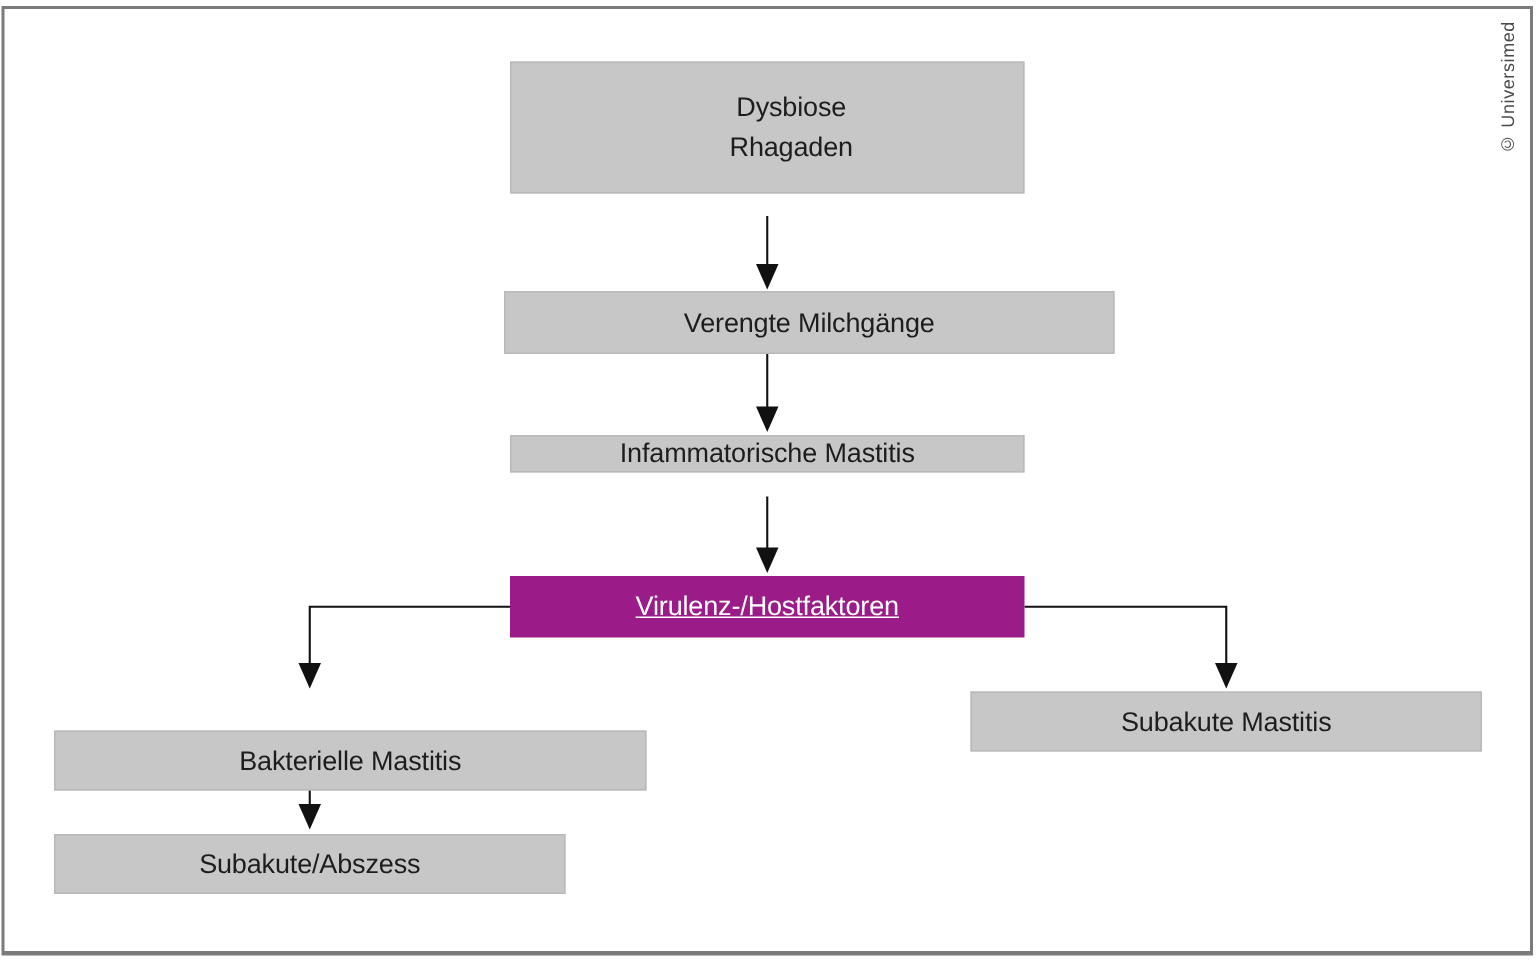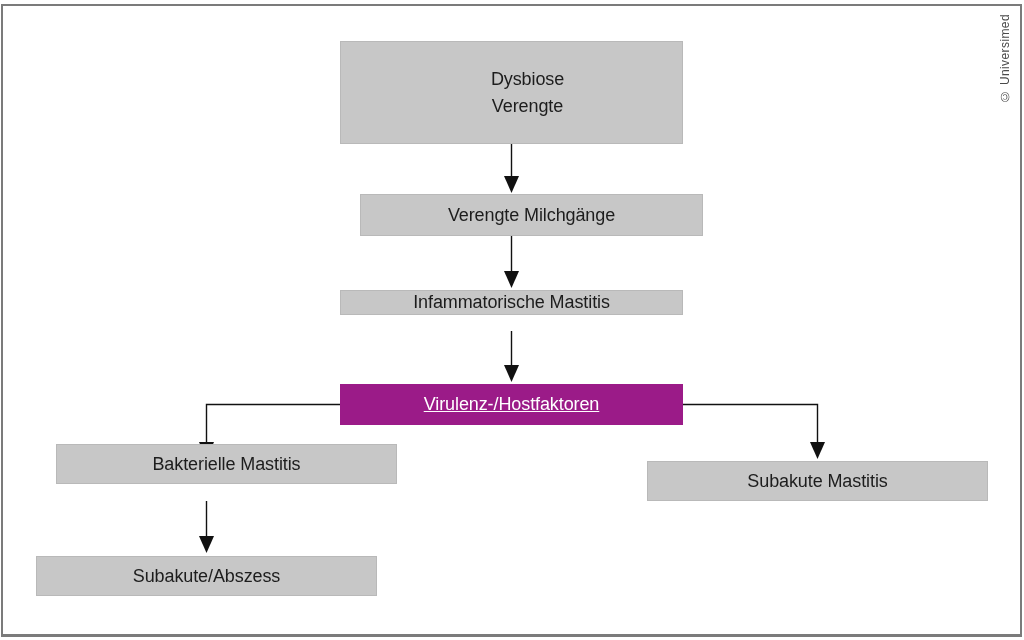--- a/index.html
+++ b/index.html
@@ -46,25 +46,25 @@
   }
   .node.gray {
     background: var(--box-gray, #c7c7c7);
     border: 1px solid #b9b9b9;
   }
   .node.purple {
     background: var(--box-purple, #9b1b88);
     color: var(--text-light, #ffffff);
   }
   .node .nl { line-height: 27px; }
-  .node-causes    { left: 340px; top: 41px;  width: 343px; height: 103px; padding-left: 32px; }
-  .node-verengte  { left: 360px; top: 194px; width: 343px; height: 42px; }
+  .node-causes    { left: 340px; top: 41px;  width: 343px; height: 88px; padding-left: 32px; }
+  .node-verengte  { left: 336px; top: 194px; width: 407px; height: 42px; }
   .node-infamm    { left: 340px; top: 290px; width: 343px; height: 25px; }
   .node-virulenz  { left: 340px; top: 384px; width: 343px; height: 41px; text-decoration: underline; }
-  .node-bakteriell{ left: 36px;  top: 444px; width: 341px; height: 40px; margin-left: 20px; }
+  .node-bakteriell{ left: 36px;  top: 487px; width: 395px; height: 40px; }
   .node-phlegmone { left: 36px;  top: 556px; width: 341px; height: 40px; }
   .node-subakut   { left: 647px; top: 461px; width: 341px; height: 40px; }
   .copyright {
     position: absolute;
     right: 12px;
     top: 14px;
     writing-mode: vertical-rl;
     transform: rotate(180deg);
     font-size: 12px;
     letter-spacing: 0.4px;
@@ -107,21 +107,21 @@
     </g>
 
     <g stroke="#111111" stroke-width="1.4">
       <line x1="206.5" y1="501" x2="206.5" y2="537"></line>
       <polygon points="199,536 214,536 206.5,553" fill="#111111" stroke="none"></polygon>
     </g>
   </svg>
 
   <div class="node gray node-causes">
     <div class="nl">Dysbiose</div>
-    <div class="nl">Verengte</div>
+    <div class="nl">Rhagaden</div>
   </div>
 
   <div class="node gray node-verengte">
     <span>Verengte Milchgänge</span>
   </div>
 
   <div class="node gray node-infamm">
     <span>Infammatorische Mastitis</span>
   </div>
 

